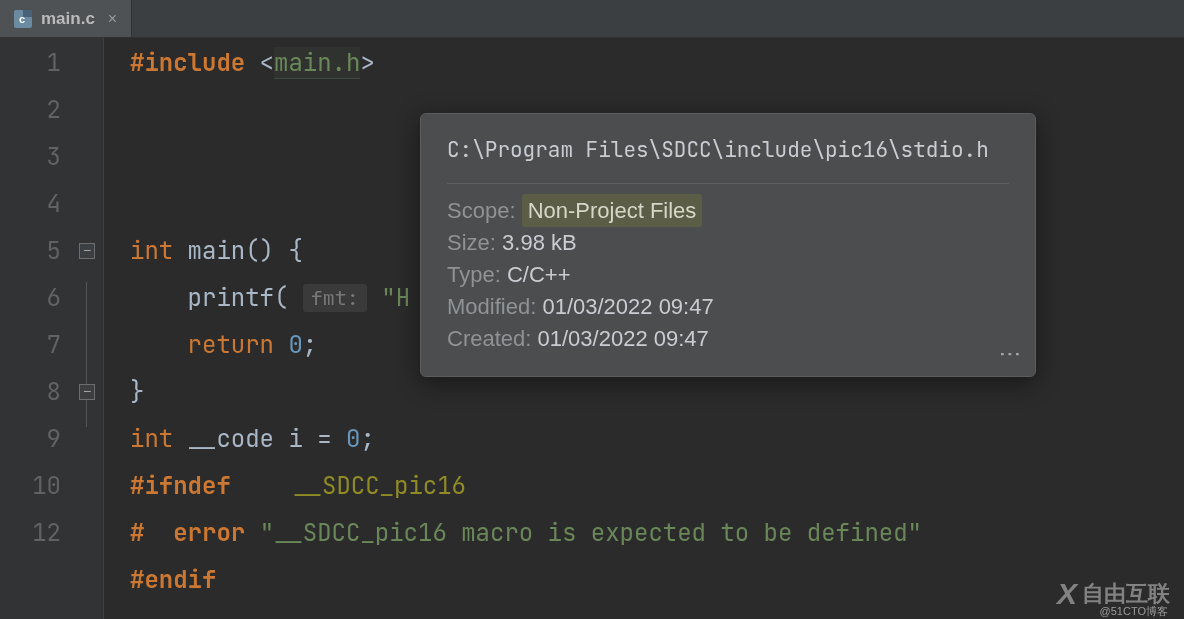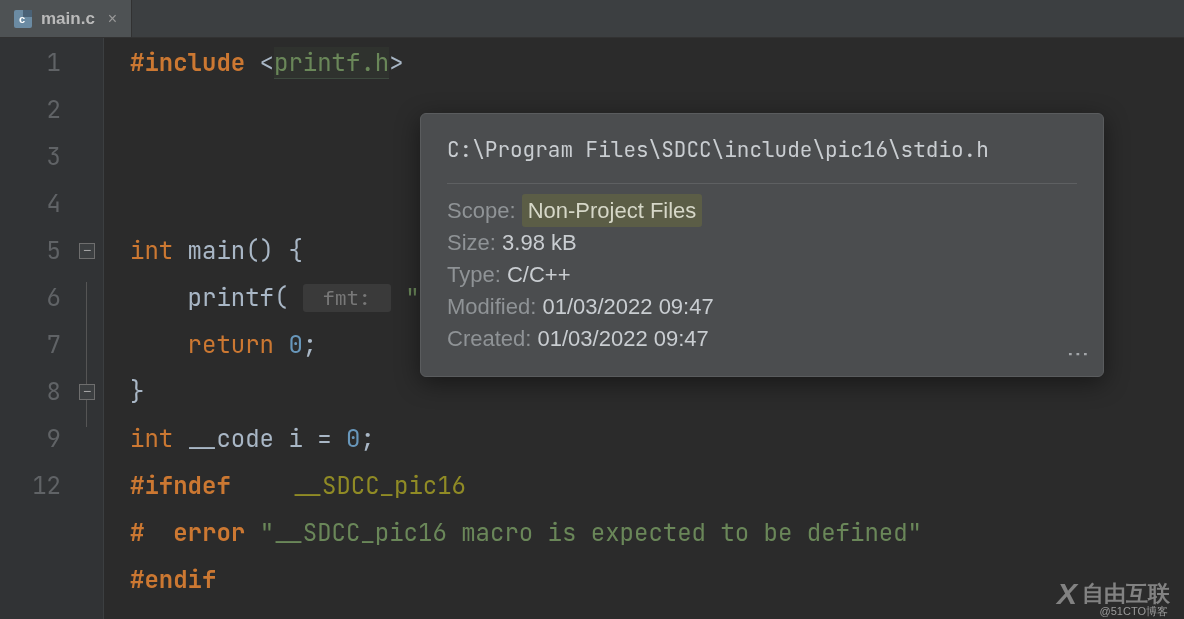--- a/index.html
+++ b/index.html
@@ -113,30 +113,30 @@
   
   .kw-pre   { color: #cc7832; font-weight: 600; }   
   .kw       { color: #cc7832; }                      
   .punct    { color: #a9b7c6; }
   .ident    { color: #a9b7c6; }
   .func     { color: #a9b7c6; }
   .num      { color: #6897bb; }
   .str      { color: #6a8759; }
   .angle    { color: #a9b7c6; }
   .hdr-name { color: #6a8759; }
-  .hint     { color: #787878; background:#3a3a3a; padding:1px 20px; border-radius:3px; font-size:20px; }
+  .hint     { color: #787878; background:#3a3a3a; padding:1px 8px; border-radius:3px; font-size:20px; }
   .macro    { color: #908b25; margin-left: 48px; }
   .hdr-hl { border-bottom: 1px solid #3e4a3f; background: rgba(106,135,89,0.08); }
 
   
   .tooltip {
     position: absolute;
     left: 420px;
     top: 113px;
-    width: 684px;
+    width: 616px;
     background: #4b4d4f;
     border: 1px solid #5a5c5e;
     border-radius: 6px;
     box-shadow: 0 6px 24px rgba(0,0,0,0.45);
     color: #bfc3c7;
     font-size: 22px;
     padding: 22px 26px 18px 26px;
   }
   .tooltip-path {
     font-family: "JetBrains Mono","Consolas","Courier New",monospace;
@@ -229,26 +229,29 @@
         <span class="line-number">7</span>
       </div>
     <div class="line-number-row">
       <span class="line-number">8</span>
       <span class="fold-toggle">−</span>
     </div>
     <div class="line-number-row">
         <span class="line-number">9</span>
       </div>
     <div class="line-number-row">
+        <span class="line-number">10</span>
+      </div>
+    <div class="line-number-row">
         <span class="line-number">12</span>
       </div>
   </div>
 
   <div class="code">
-    <div class="code-line"><span class="kw-pre">#include</span><span> </span><span class="angle">&lt;</span><span class="hdr-name hdr-hl">printf.h</span><span class="angle">&gt;</span></div>
+    <div class="code-line"><span class="kw-pre">#include</span><span> </span><span class="angle">&lt;</span><span class="hdr-name hdr-hl">main.h</span><span class="angle">&gt;</span></div>
     <div class="code-line"></div>
     <div class="code-line"></div>
     <div class="code-line"></div>
     <div class="code-line"><span class="kw">int</span><span> </span><span class="func">main</span><span class="punct">()</span><span class="punct"> {</span></div>
     <div class="code-line"><span>    </span><span class="func">printf</span><span class="punct">(</span><span> </span><span class="hint">fmt:</span><span class="str"> "H</span></div>
     <div class="code-line"><span>    </span><span class="kw">return</span><span> </span><span class="num">0</span><span class="punct">;</span></div>
     <div class="code-line"><span class="punct">}</span></div>
     <div class="code-line"><span class="kw">int</span><span> </span><span class="ident">__code</span><span> </span><span class="ident">i</span><span> </span><span class="punct">=</span><span> </span><span class="num">0</span><span class="punct">;</span></div>
     <div class="code-line"><span class="kw-pre">#ifndef</span><span> </span><span class="macro">__SDCC_pic16</span></div>
     <div class="code-line"><span class="kw-pre">#</span><span>  </span><span class="kw-pre">error</span><span> </span><span class="str">"__SDCC_pic16 macro is expected to be defined"</span></div>

